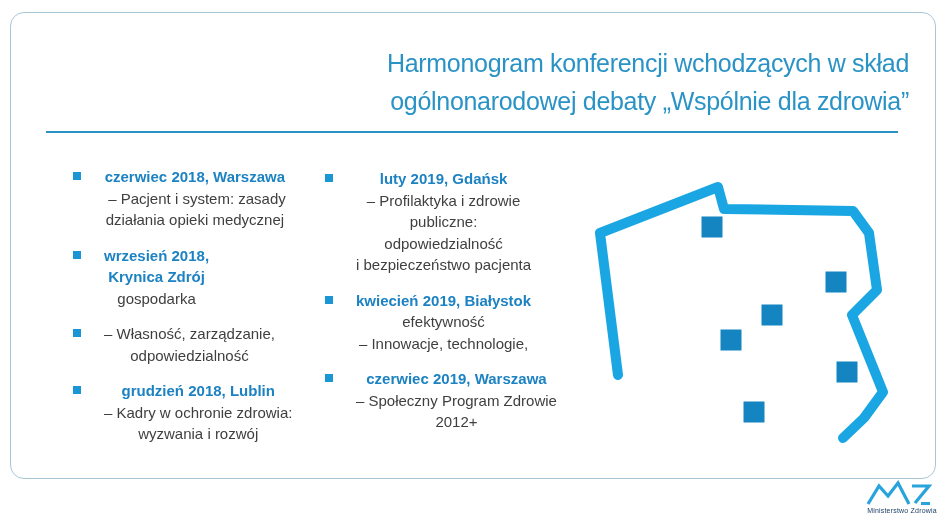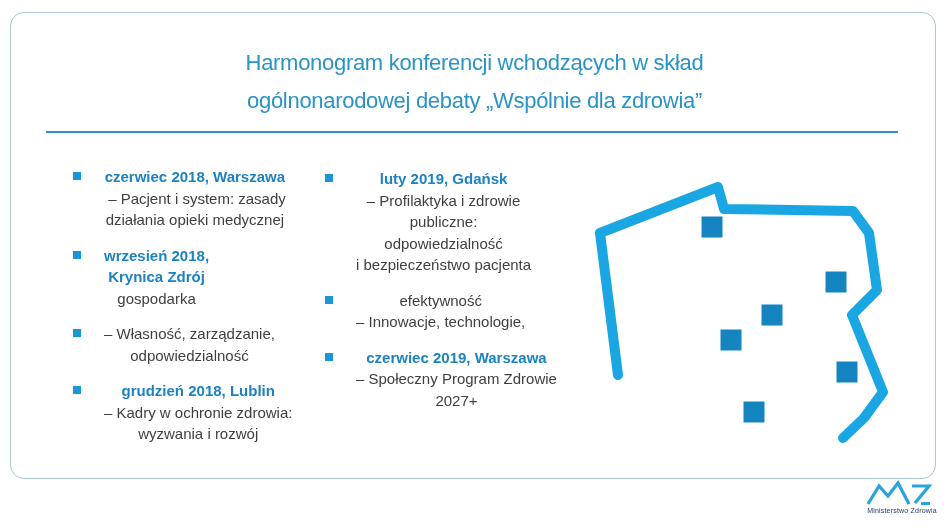--- a/index.html
+++ b/index.html
@@ -13,23 +13,23 @@
   .frame{
     position:absolute;
     left:10px;top:12px;right:13px;bottom:51px;
     border:1.5px solid var(--frame-color,#a9c6d7);
     border-radius:14px;
     pointer-events:none;
   }
   .title{
     position:absolute;
     left:40px;right:40px;top:44px;
-    text-align:center;
+    text-align:right;
     color:var(--title-color,#2a93c6);
-    font-size:22px;
+    font-size:25px;
     line-height:38px;
     font-weight:400;
     letter-spacing:-0.3px;
   }
   .title-rule{
     position:absolute;
     left:46px;top:131px;
     width:852px;height:2px;
     background:var(--title-color,#2a93c6);
   }
@@ -152,35 +152,38 @@
             <div>– Profilaktyka i zdrowie</div>
             <div>publiczne:</div>
             <div>odpowiedzialność</div>
             <div>i bezpieczeństwo pacjenta</div>
           </div>
         </div>
       </div>
       <div class="schedule-item">
         <span class="bullet"></span>
         <div>
+          <div class="heading">
+            <div>kwiecień 2019, Białystok</div>
+          </div>
           <div class="body">
             <div>efektywność</div>
             <div>– Innowacje, technologie,</div>
           </div>
         </div>
       </div>
       <div class="schedule-item">
         <span class="bullet"></span>
         <div>
           <div class="heading">
             <div>czerwiec 2019, Warszawa</div>
           </div>
           <div class="body">
             <div>– Społeczny Program Zdrowie</div>
-            <div>2027+</div>
+            <div>2012+</div>
           </div>
         </div>
       </div>
     </div>
 
   <svg class="map-svg" viewBox="585 175 365 280" xmlns="http://www.w3.org/2000/svg">
       <polyline points="618,375 600,233 718,187 724,209 853,211 869,233 877,290 852,315 883,392 864,418 843,438" fill="none" stroke="#19a6e3" stroke-width="10" stroke-linecap="round" stroke-linejoin="round"></polyline>
       <rect x="701.5" y="216.5" width="21" height="21" fill="#1585c2"></rect>
       <rect x="825.5" y="271.5" width="21" height="21" fill="#1585c2"></rect>
       <rect x="761.5" y="304.5" width="21" height="21" fill="#1585c2"></rect>

